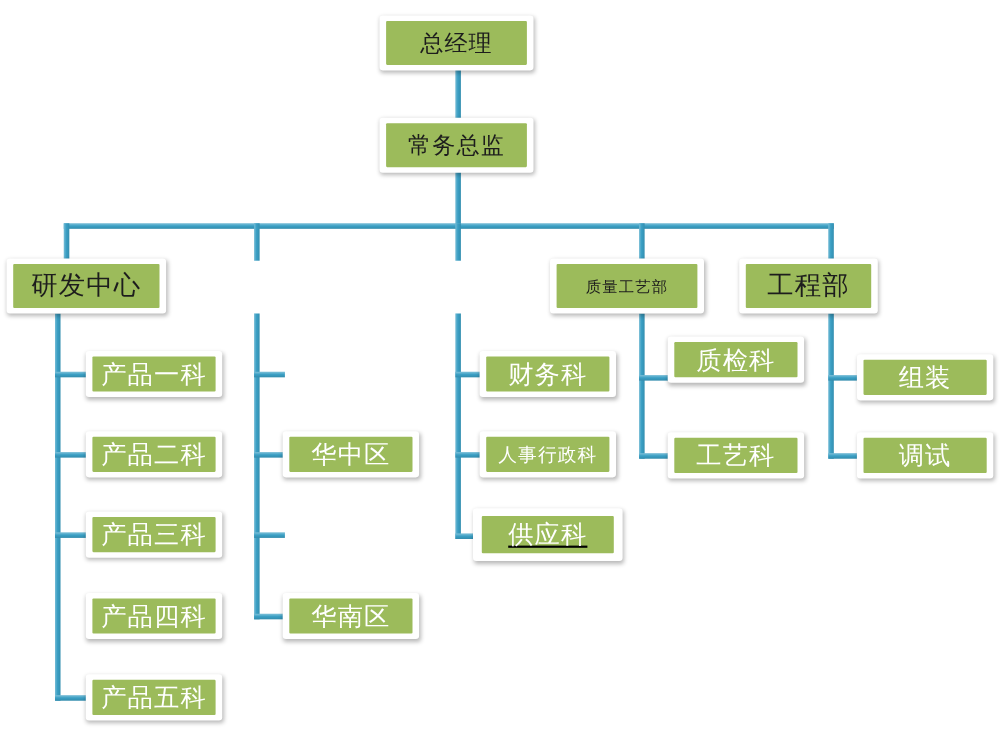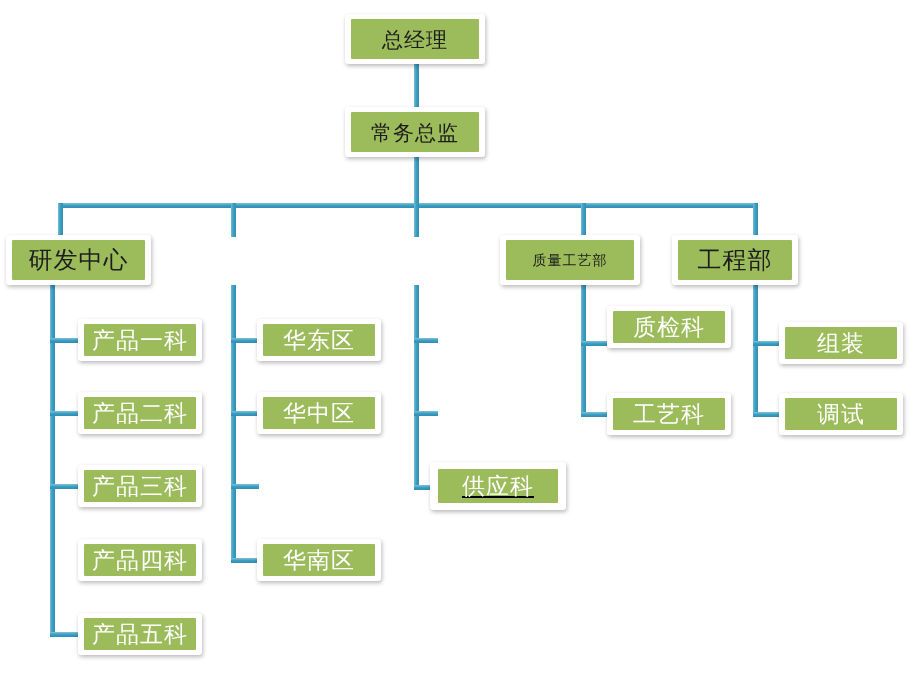--- a/index.html
+++ b/index.html
@@ -145,36 +145,41 @@
     <div class="fill">
       <span class="label">产品四科</span>
     </div>
   </div>
   <div class="node lv-leaf" style="left:78px;top:613px;width:124px;height:42px;">
     <div class="fill">
       <span class="label">产品五科</span>
     </div>
   </div>
 
-  <div class="node lv-leaf" style="left:257px;top:319px;width:124px;height:42px;">
-    <div class="fill">
-      <span class="label">华东区</span>
-    </div>
-  </div>
   <div class="node lv-leaf" style="left:257px;top:392px;width:124px;height:42px;">
     <div class="fill">
       <span class="label">华中区</span>
     </div>
   </div>
   <div class="node lv-leaf" style="left:257px;top:539px;width:124px;height:42px;">
     <div class="fill">
       <span class="label">华南区</span>
     </div>
   </div>
 
+  <div class="node lv-leaf" style="left:436px;top:319px;width:124px;height:42px;">
+    <div class="fill">
+      <span class="label">财务科</span>
+    </div>
+  </div>
+  <div class="node lv-leaf" style="left:436px;top:392px;width:124px;height:42px;">
+    <div class="fill">
+      <span class="label" style="font-size:17px;">人事行政科</span>
+    </div>
+  </div>
   <div class="node lv-leaf thick" style="left:430px;top:462px;width:136px;height:48px;text-decoration:underline;">
     <div class="fill">
       <span class="label">供应科</span>
     </div>
   </div>
 
   <div class="node lv-leaf" style="left:607px;top:306px;width:124px;height:42px;">
     <div class="fill">
       <span class="label">质检科</span>
     </div>

